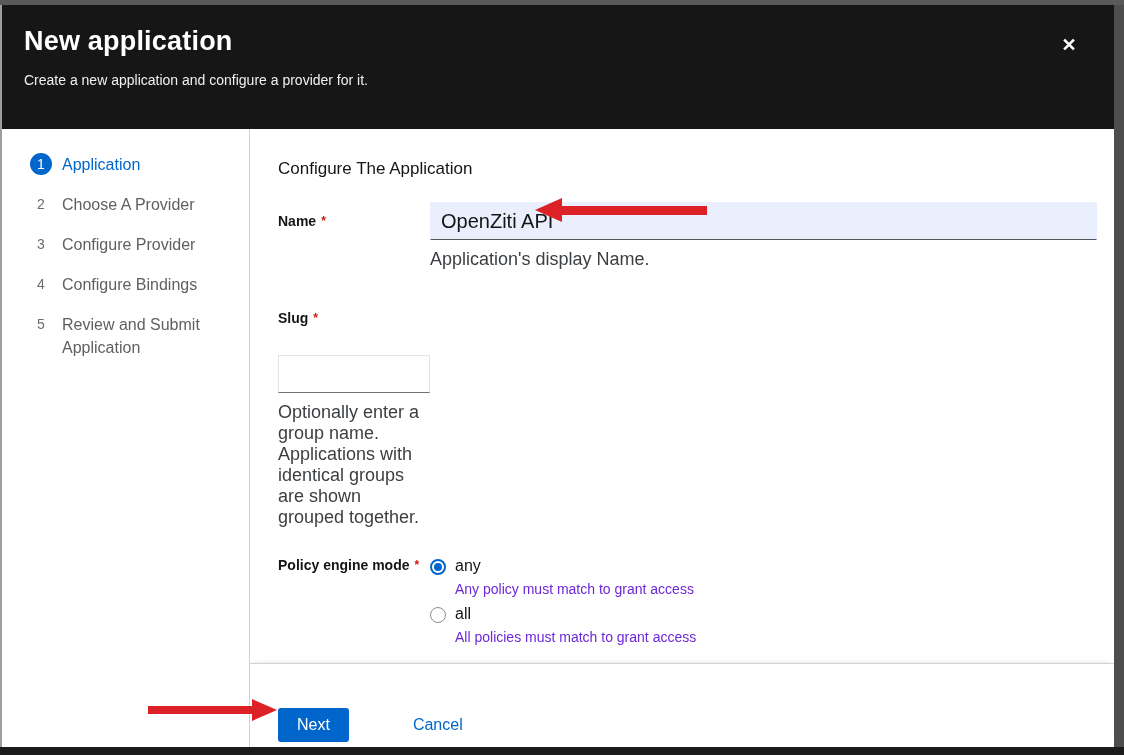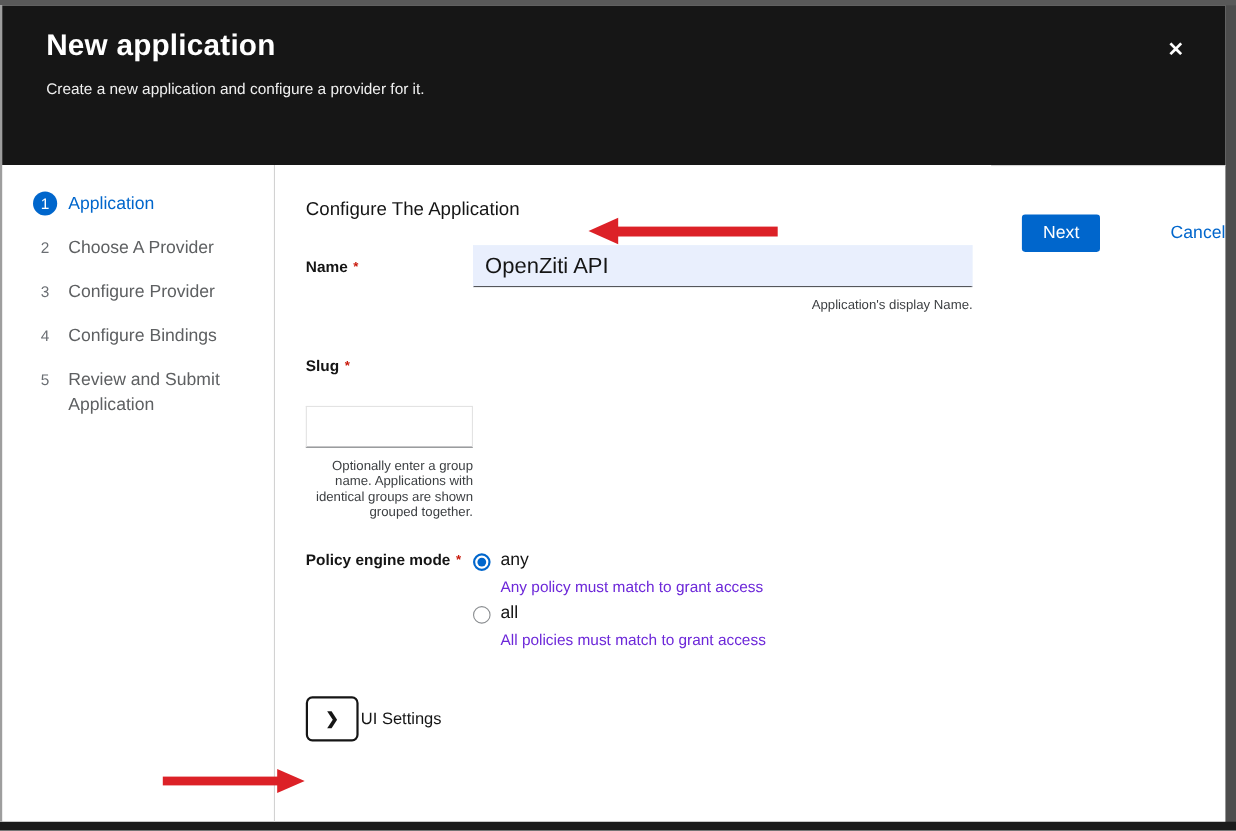--- a/index.html
+++ b/index.html
@@ -10,51 +10,51 @@
 
   
   .backdrop-top { position: absolute; left: 0; top: 0; width: 1124px; height: 5px; background: #595959; }
   .backdrop-right { position: absolute; left: 1114px; top: 5px; width: 10px; height: 742px; background: #4d4d4d; }
   .backdrop-bottom { position: absolute; left: 0; top: 747px; width: 1124px; height: 8px; background: #1b1b1b; }
 
   .modal { position: absolute; left: 0; top: 5px; width: 1114px; height: 742px; background: #ffffff;
            border-left: 2px solid #9e9e9e; display: flex; flex-direction: column; }
 
   
-  .modal-header { position: relative; background: #161616; height: 145px; padding: 21px 60px 0 40px; flex: 0 0 auto; }
+  .modal-header { position: relative; background: #161616; height: 124px; padding: 21px 60px 0 22px; flex: 0 0 auto; }
   .modal-title { color: #ffffff; font-size: 27px; font-weight: 600; letter-spacing: 0.2px; }
   .modal-subtitle { color: #f0f0f0; font-size: 14px; margin-top: 15px; }
   .close-btn { position: absolute; top: 28px; right: 33px; width: 24px; height: 24px; background: transparent;
                border: none; color: #ffffff; font-size: 18px; font-weight: 700; line-height: 24px; text-align: center; cursor: pointer; }
 
   
   .modal-body { flex: 1 1 auto; display: flex; min-height: 0; }
 
   
   .wizard-nav { flex: 0 0 248px; border-right: 1px solid #d2d2d2; padding: 24px 14px 0 28px; }
   .step { display: flex; align-items: flex-start; margin-bottom: 17px; cursor: pointer; }
   .step-num { flex: 0 0 22px; height: 22px; line-height: 22px; text-align: center; font-size: 14px; color: #6a6e73; }
   .step.active .step-num { background: #0066cc; color: #ffffff; border-radius: 50%; font-weight: 400; }
   .step-label { margin-left: 10px; font-size: 16px; line-height: 23px; color: #5e6062; max-width: 160px; }
   .step.active .step-label { color: #0066cc; }
 
   
-  .wizard-main { flex: 1 1 auto; display: flex; min-width: 0; }
+  .wizard-main { flex: 1 1 auto; display: flex; flex-direction: column; min-width: 0; }
   .wizard-content { flex: 1 1 auto; padding: 30px 17px 0 28px; overflow: hidden; }
   .content-heading { font-size: 17px; font-weight: 500; color: #151515; margin-bottom: 23px; }
 
   .form-row { display: grid; grid-template-columns: 152px 1fr; margin-bottom: 29px; }
   .field-label { font-size: 14px; font-weight: 700; color: #151515; padding-top: 11px; }
   .req { color: #c9190b; font-size: 12px; margin-left: 5px; vertical-align: 1px; }
   .field-col { min-width: 0; }
 
   .text-input { width: 100%; height: 38px; font-family: "Liberation Sans", sans-serif; font-size: 20px; color: #151515;
                 background: #ffffff; border: 1px solid #e3e3e3; border-bottom: 1px solid #707276; padding: 0 10px; outline: none; }
   .text-input.highlight { background: #e9effd; border-color: #e9effd; border-bottom-color: #54565a; }
-  .helper { font-size: 12px; color: #3c3f42; margin-top: 9px; text-align: right; }
+  .helper { font-size: 18px; color: #3c3f42; margin-top: 9px; }
 
   
   .radio-option { display: flex; align-items: flex-end; }
   .radio-option + .radio-helper { margin-bottom: 8px; }
   .radio-circle { width: 16px; height: 16px; border-radius: 50%; border: 1px solid #8a8d90; background: #ffffff;
                   flex: 0 0 16px; position: relative; cursor: pointer; }
   .radio-circle.checked { border: 2px solid #0066cc; }
   .radio-circle.checked::after { content: ""; position: absolute; left: 50%; top: 50%; width: 8px; height: 8px;
                   margin: -4px 0 0 -4px; border-radius: 50%; background: #0066cc; }
   .radio-label { margin-left: 9px; font-size: 16px; color: #151515; cursor: pointer; }

